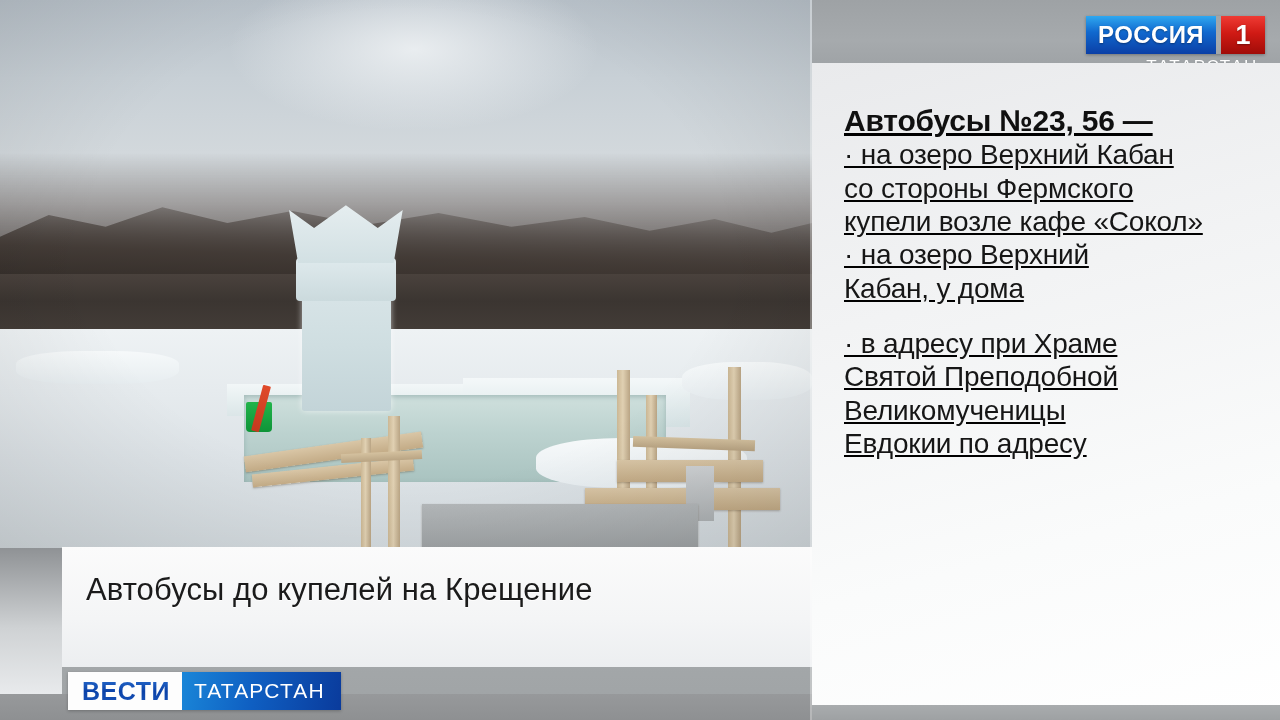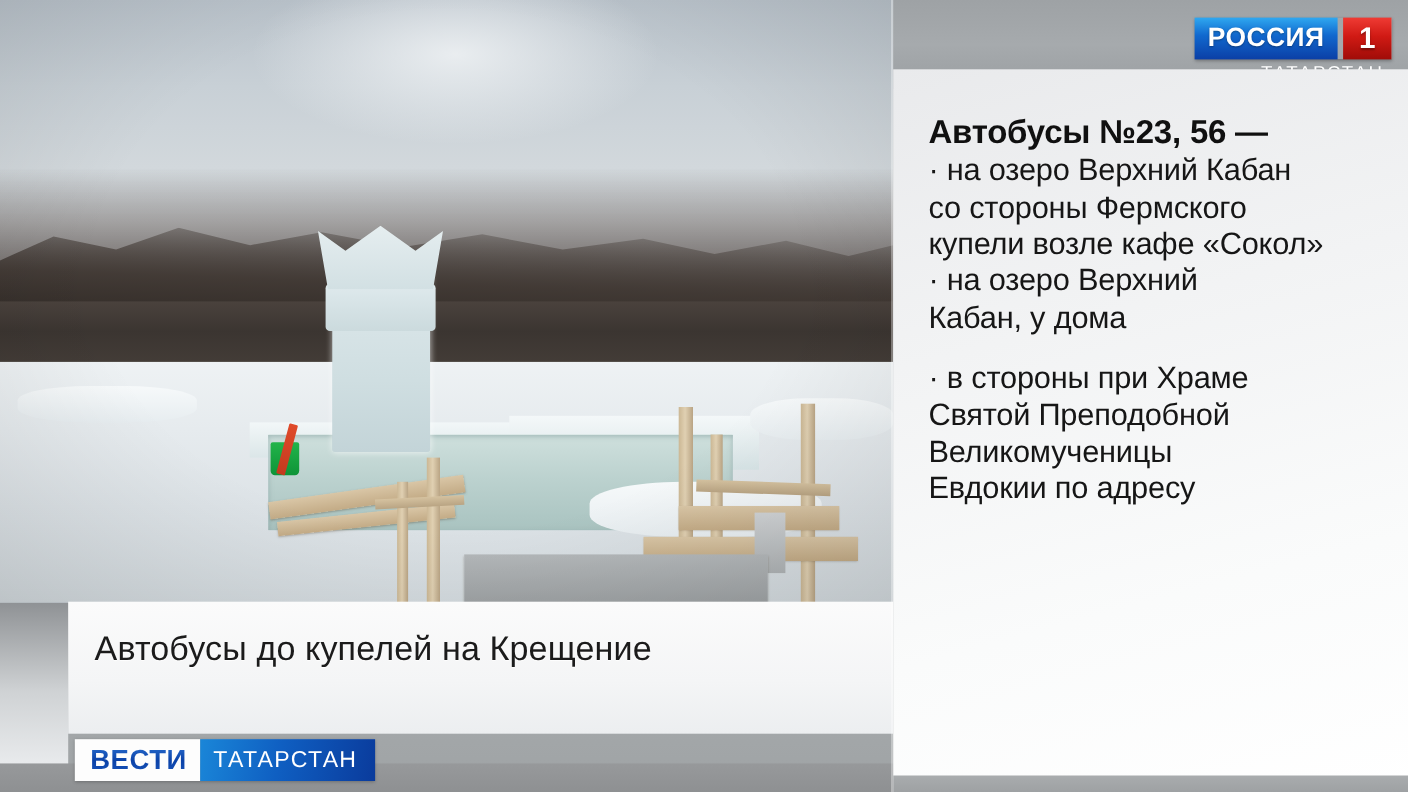--- a/index.html
+++ b/index.html
@@ -93,21 +93,21 @@
        background:linear-gradient(180deg,#ef3b34 0%,#d01a14 45%,#a00c08 100%);
        display:flex;align-items:center;justify-content:center;}
   .rossiya-red span{font-size:27px;font-weight:700;color:#fff;
        text-shadow:0 1px 2px rgba(0,0,0,.35);}
   .tatarstan-top{position:absolute;right:22px;top:57px;font-size:17px;color:#ffffff;
        letter-spacing:1.6px;font-weight:400;text-shadow:0 1px 1px rgba(120,125,128,.6);}
 
   .infopanel{position:absolute;left:812px;top:63px;width:468px;height:657px;
        background:linear-gradient(165deg,#e9eaec 0%,#f2f3f4 35%,#fafbfb 70%,#ffffff 100%);
        overflow:hidden;padding-top:40px;box-sizing:border-box;}
-  .block{padding:0 0 0 32px;}
+  .block{padding:0 0 0 32px;text-decoration:underline;}
   .block + .block{margin-top:22px;}
   .block-title{font-size:30px;font-weight:700;color:#101010;white-space:nowrap;
        letter-spacing:-.2px;line-height:1.18;}
   .block-line{font-size:28px;font-weight:400;color:#161616;white-space:nowrap;
        letter-spacing:-.2px;line-height:1.19;}
   .bottombar{position:absolute;left:812px;bottom:0;width:468px;height:15px;
        background:linear-gradient(180deg,#a9acae 0%,#9ea1a3 100%);}
   .seam{position:absolute;left:810px;top:0;width:2px;height:720px;background:rgba(255,255,255,.35);}
 </style>
 </head>
@@ -192,21 +192,21 @@
     <div class="block">
       <div class="block-title">Автобусы №23, 56 —</div>
       <div class="block-line">· на озеро Верхний Кабан</div>
       <div class="block-line">со стороны Фермского</div>
       <div class="block-line">купели возле кафе «Сокол»</div>
       <div class="block-line">· на озеро Верхний</div>
       <div class="block-line">Кабан, у дома</div>
     </div>
 
     <div class="block">
-      <div class="block-line">· в стороны при Храме</div>
+      <div class="block-line">· в адресу при Храме</div>
       <div class="block-line">Святой Преподобной</div>
       <div class="block-line">Великомученицы</div>
       <div class="block-line">Евдокии по адресу</div>
     </div>
 
   </div>
   <div class="bottombar"></div>
   <div class="seam"></div>
 
 </div>

